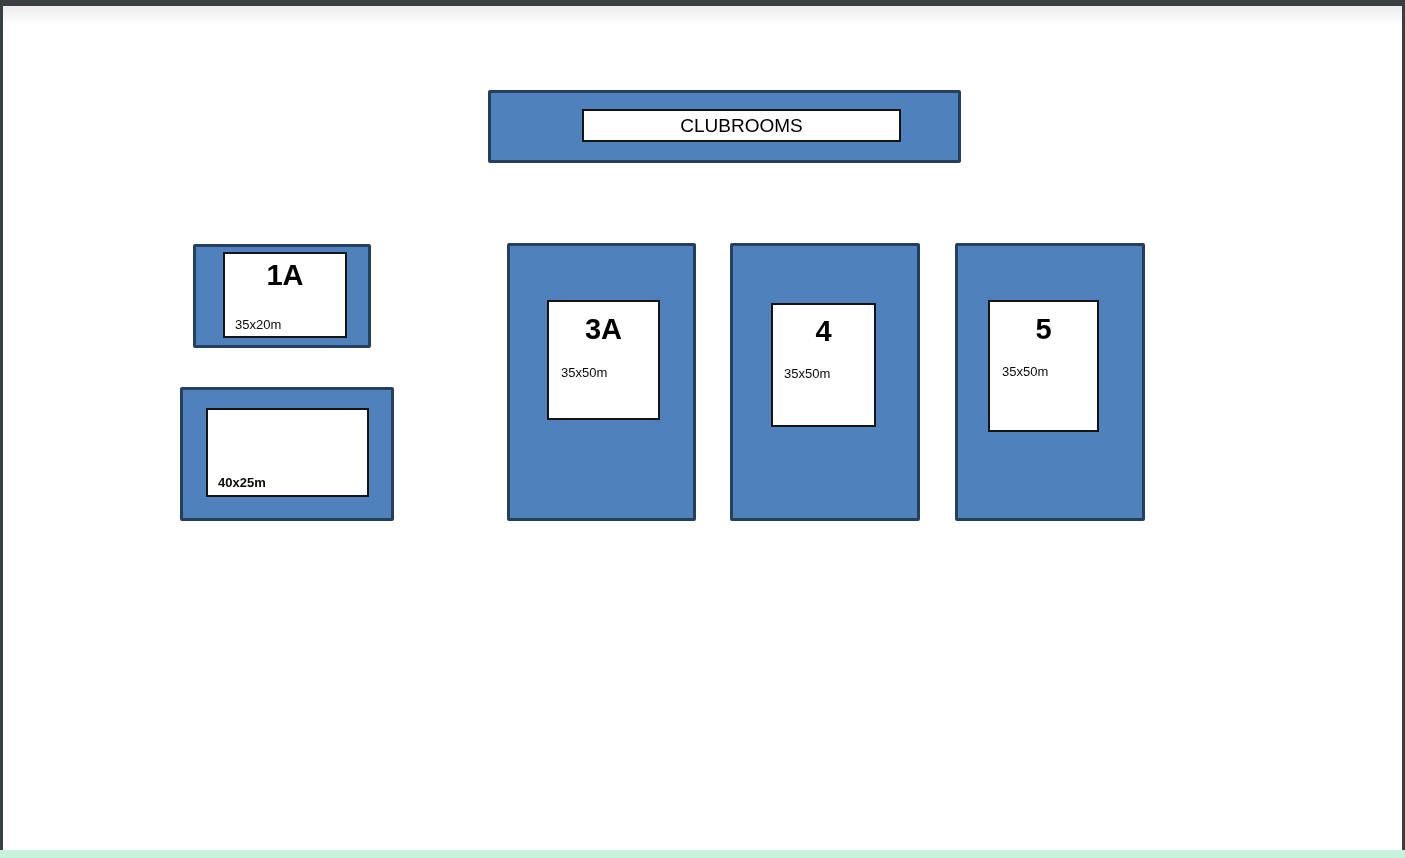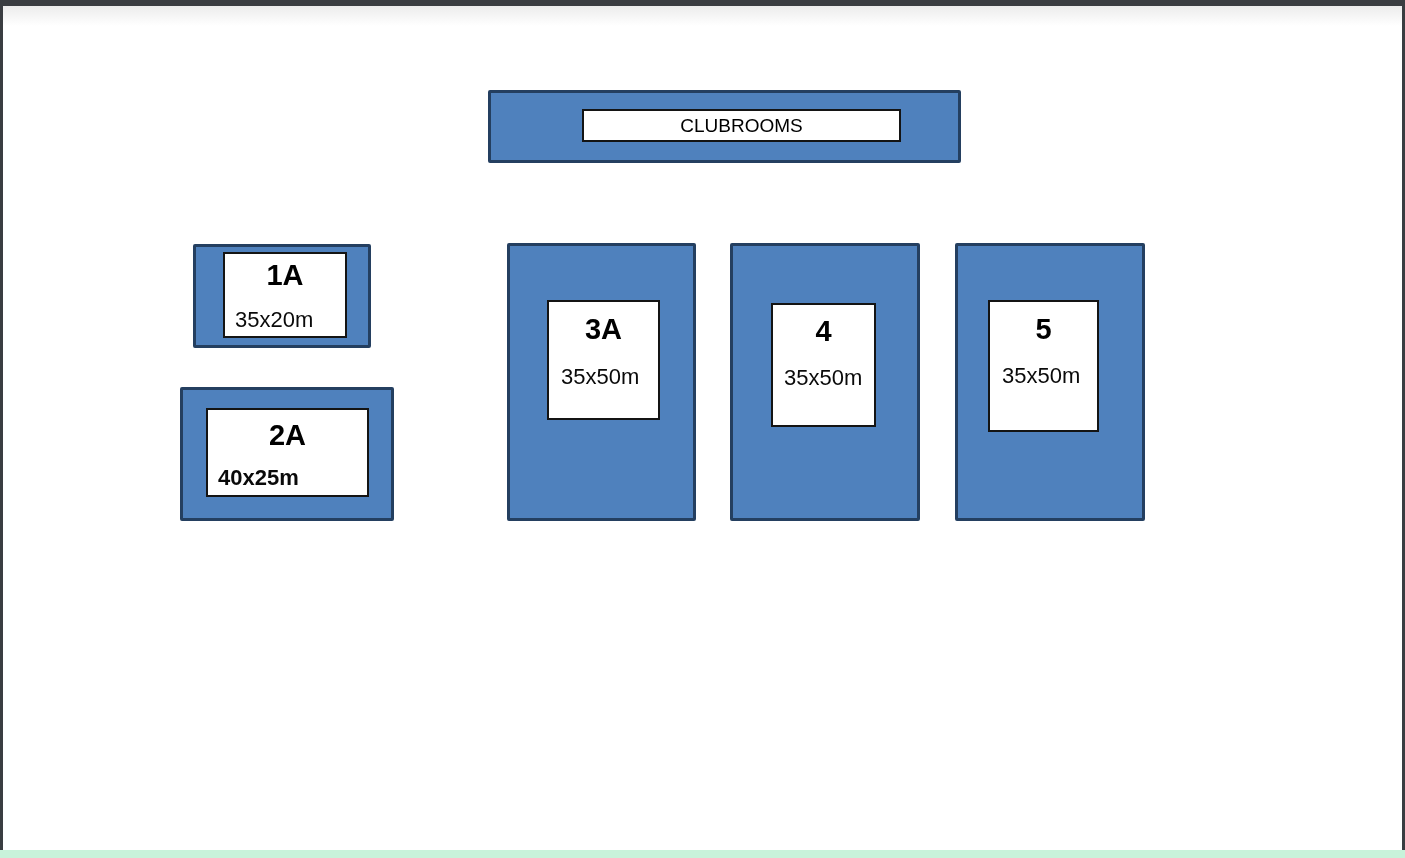--- a/index.html
+++ b/index.html
@@ -52,21 +52,21 @@
   }
   .field-title {
     font-weight: bold;
     font-size: 29px;
     line-height: 1;
     text-align: center;
     color: #000000;
   }
   .field-dims {
     position: absolute;
-    font-size: 22px;
+    font-size: 13px;
     line-height: 1;
     color: #0a0a0a;
     white-space: nowrap;
   }
 
   
   #clubrooms { left: 488px; top: 90px; width: 473px; height: 73px; }
   #clubrooms .field-label { left: 91px; top: 16px; width: 319px; height: 33px; }
   #clubrooms .clubrooms-text {
     width: 100%; height: 100%;
@@ -121,21 +121,20 @@
 
 <div class="field" id="field-1a">
   <div class="field-label">
     <div class="field-title">1A</div>
     <div class="field-dims">35x20m</div>
   </div>
 </div>
 
 <div class="field" id="field-2a">
   <div class="field-label">
-    <div class="field-title">2A</div>
     <div class="field-dims">40x25m</div>
   </div>
 </div>
 
 <div class="field" id="field-3a">
   <div class="field-label">
     <div class="field-title">3A</div>
     <div class="field-dims">35x50m</div>
   </div>
 </div>

